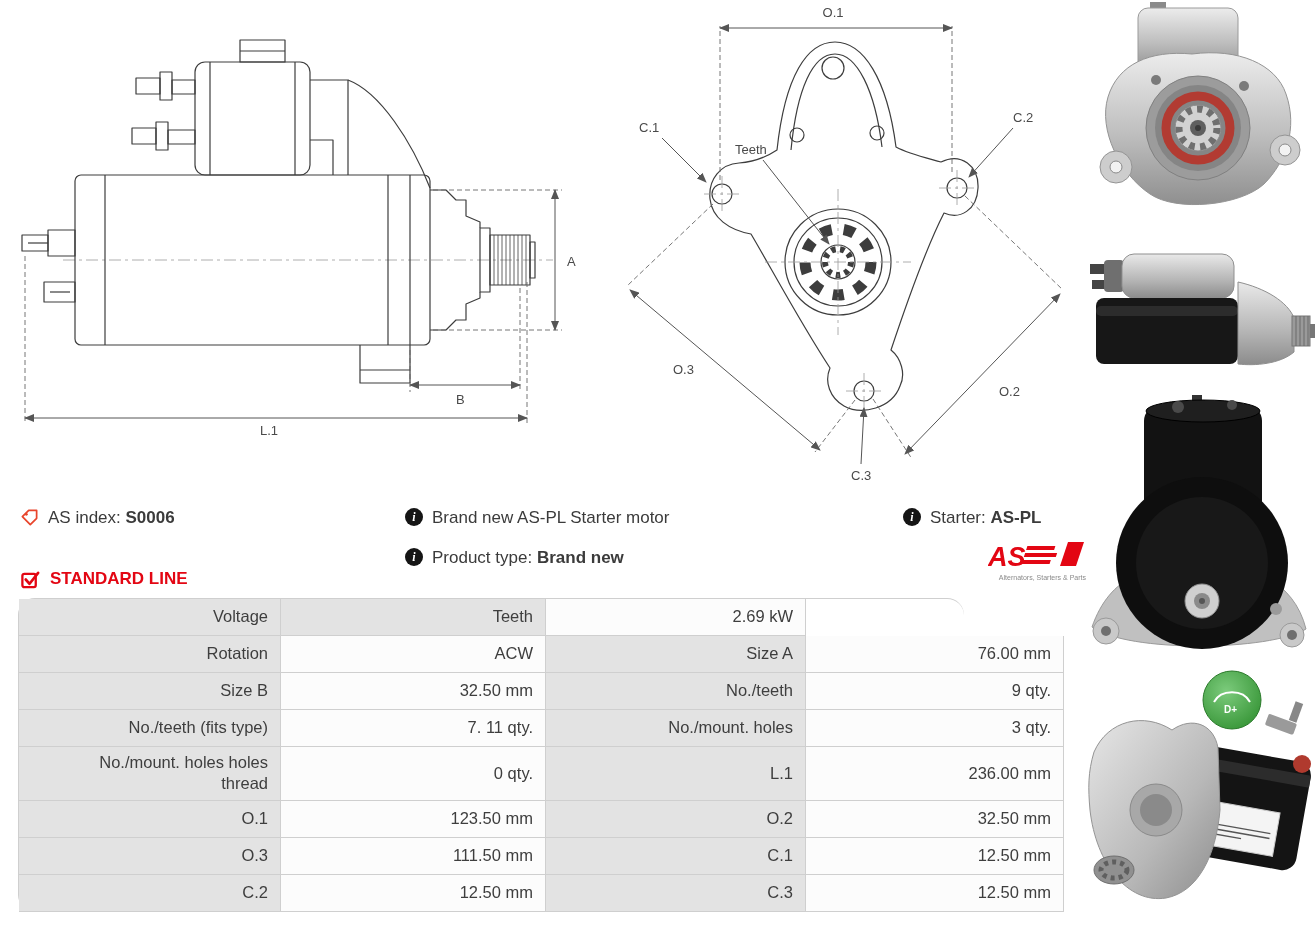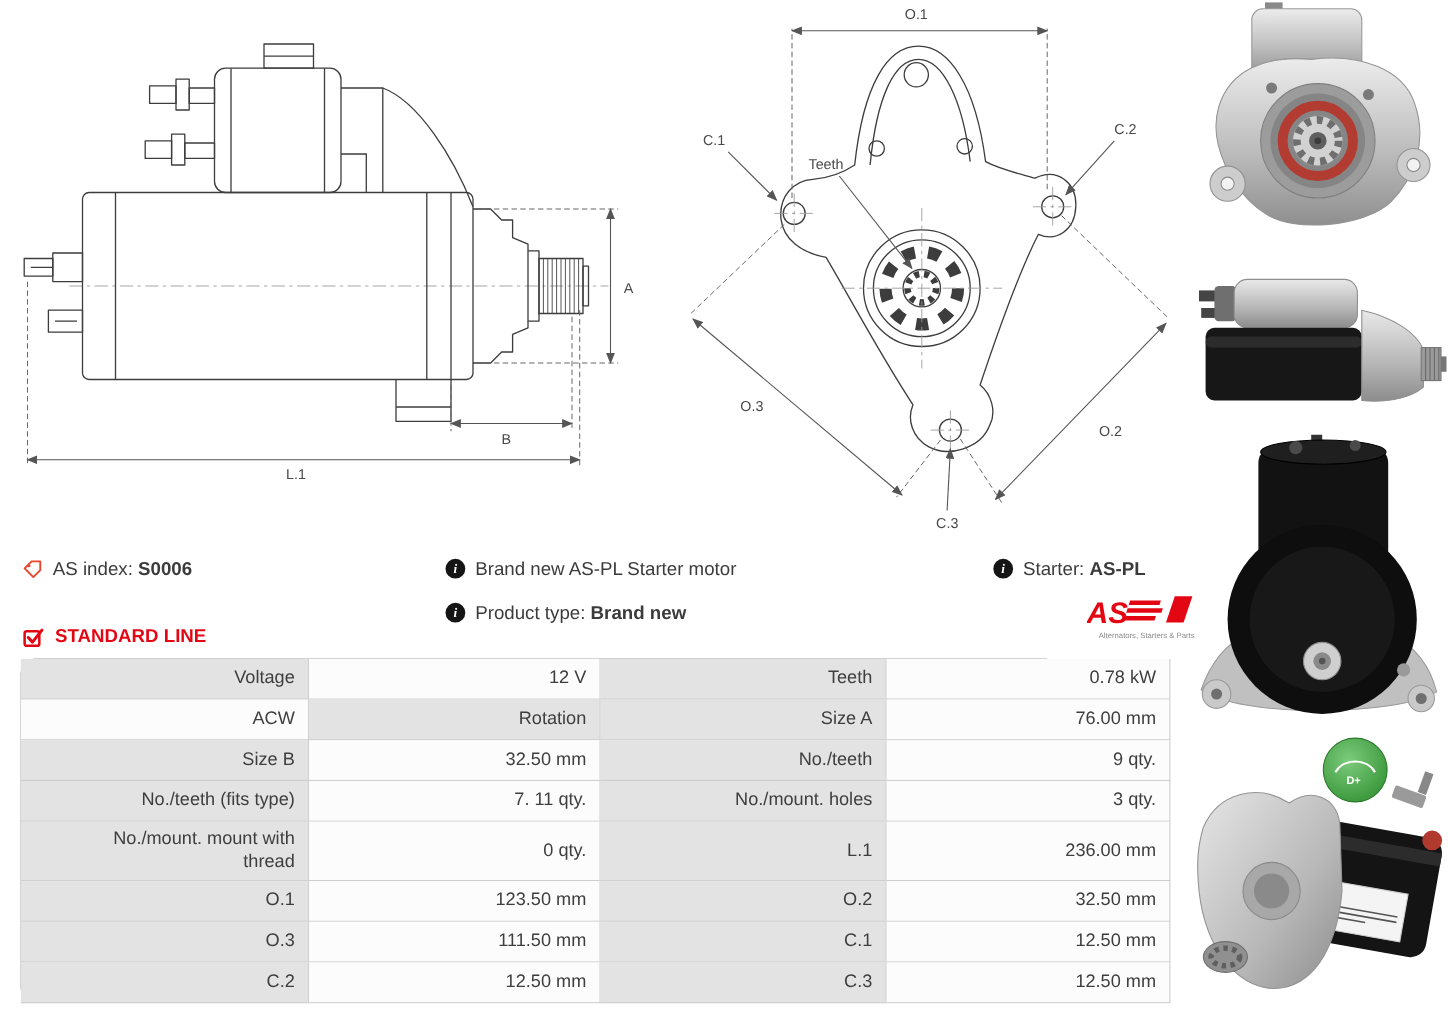--- a/index.html
+++ b/index.html
@@ -342,38 +342,35 @@
       <polygon points="80,4 96,4 88,28 72,28" fill="#e30613"></polygon>
       <text x="98" y="42" font-size="7" fill="#8a8a8a" text-anchor="end">Alternators, Starters &amp; Parts</text>
     </svg>
   </div>
 
   <div id="spec-table">
       <div class="spec-row">
         <div class="cell label">
           <span>Voltage</span>
         </div>
-        <div class="cell value">
-          <span>12 V</span>
-        </div>
         <div class="cell label">
           <span>Teeth</span>
         </div>
         <div class="cell value">
-          <span>0.78 kW</span>
-        </div>
-      </div>
-      <div class="spec-row">
+          <span>2.69 kW</span>
+        </div>
+      </div>
+      <div class="spec-row">
+        <div class="cell label">
+          <span>Rotation</span>
+        </div>
         <div class="cell value">
           <span>ACW</span>
         </div>
         <div class="cell label">
-          <span>Rotation</span>
-        </div>
-        <div class="cell label">
           <span>Size A</span>
         </div>
         <div class="cell value">
           <span>76.00 mm</span>
         </div>
       </div>
       <div class="spec-row">
         <div class="cell label">
           <span>Size B</span>
         </div>
@@ -396,21 +393,21 @@
         </div>
         <div class="cell label">
           <span>No./mount. holes</span>
         </div>
         <div class="cell value">
           <span>3 qty.</span>
         </div>
       </div>
       <div class="spec-row">
         <div class="cell label">
-          <span>No./mount. mount with thread</span>
+          <span>No./mount. holes holes thread</span>
         </div>
         <div class="cell value">
           <span>0 qty.</span>
         </div>
         <div class="cell label">
           <span>L.1</span>
         </div>
         <div class="cell value">
           <span>236.00 mm</span>
         </div>

